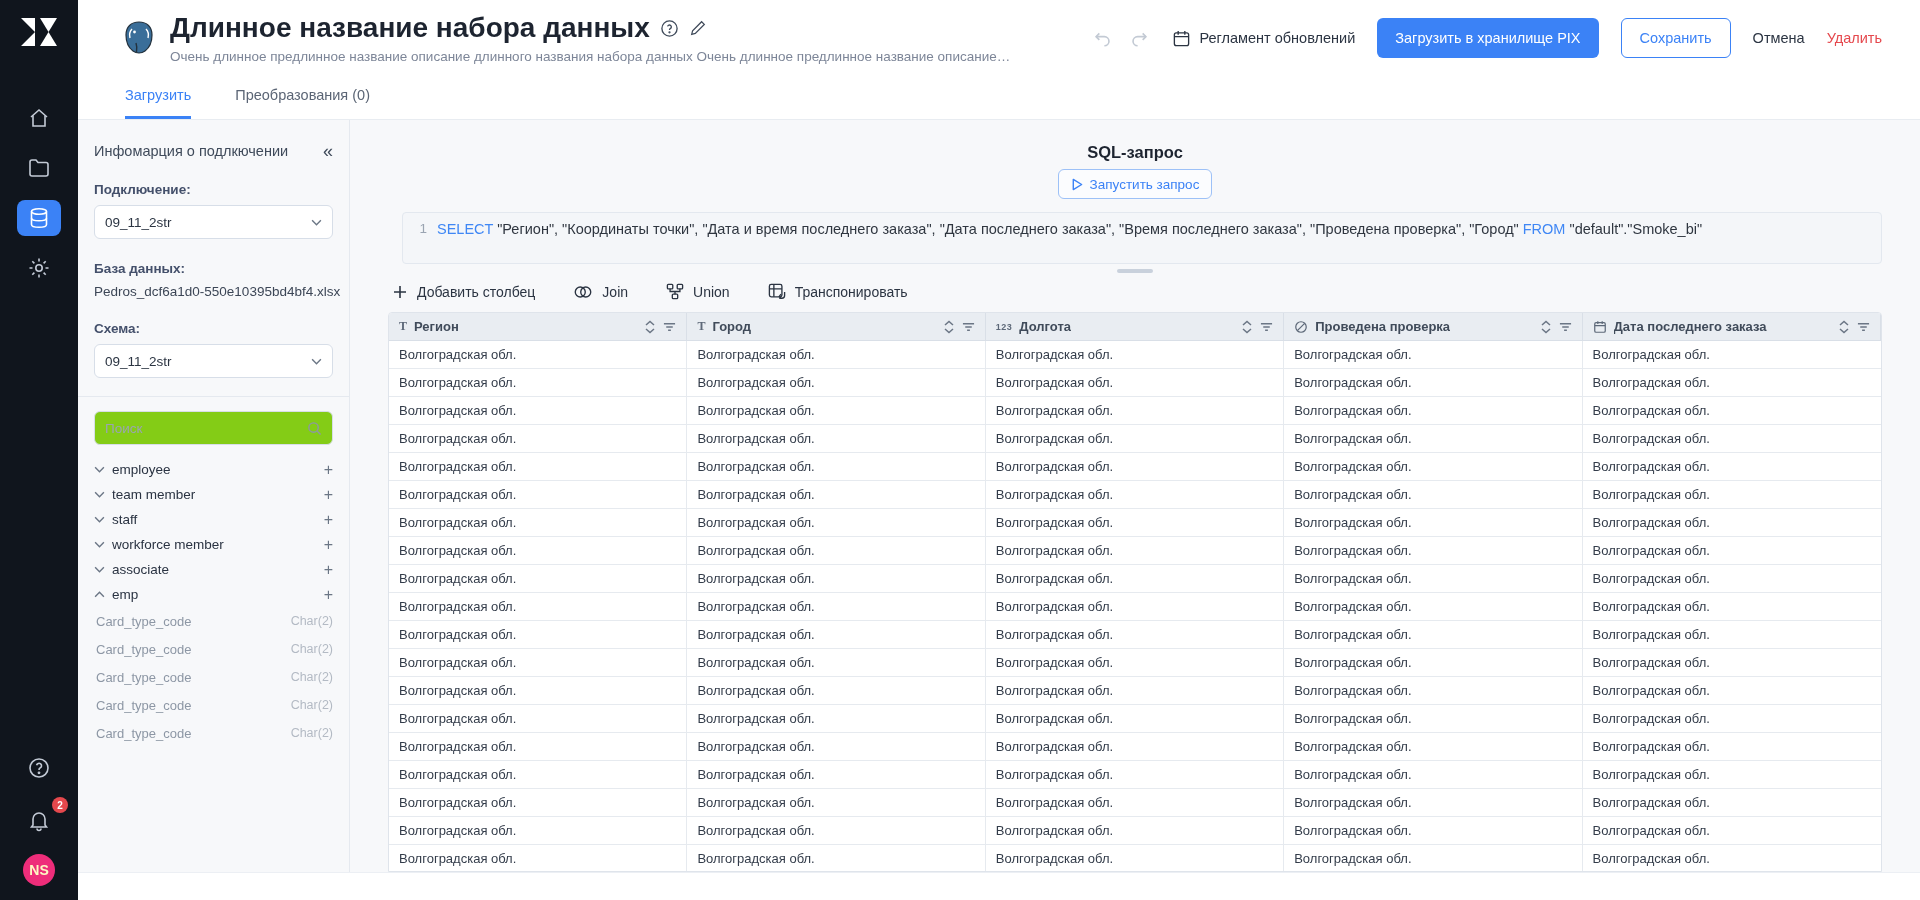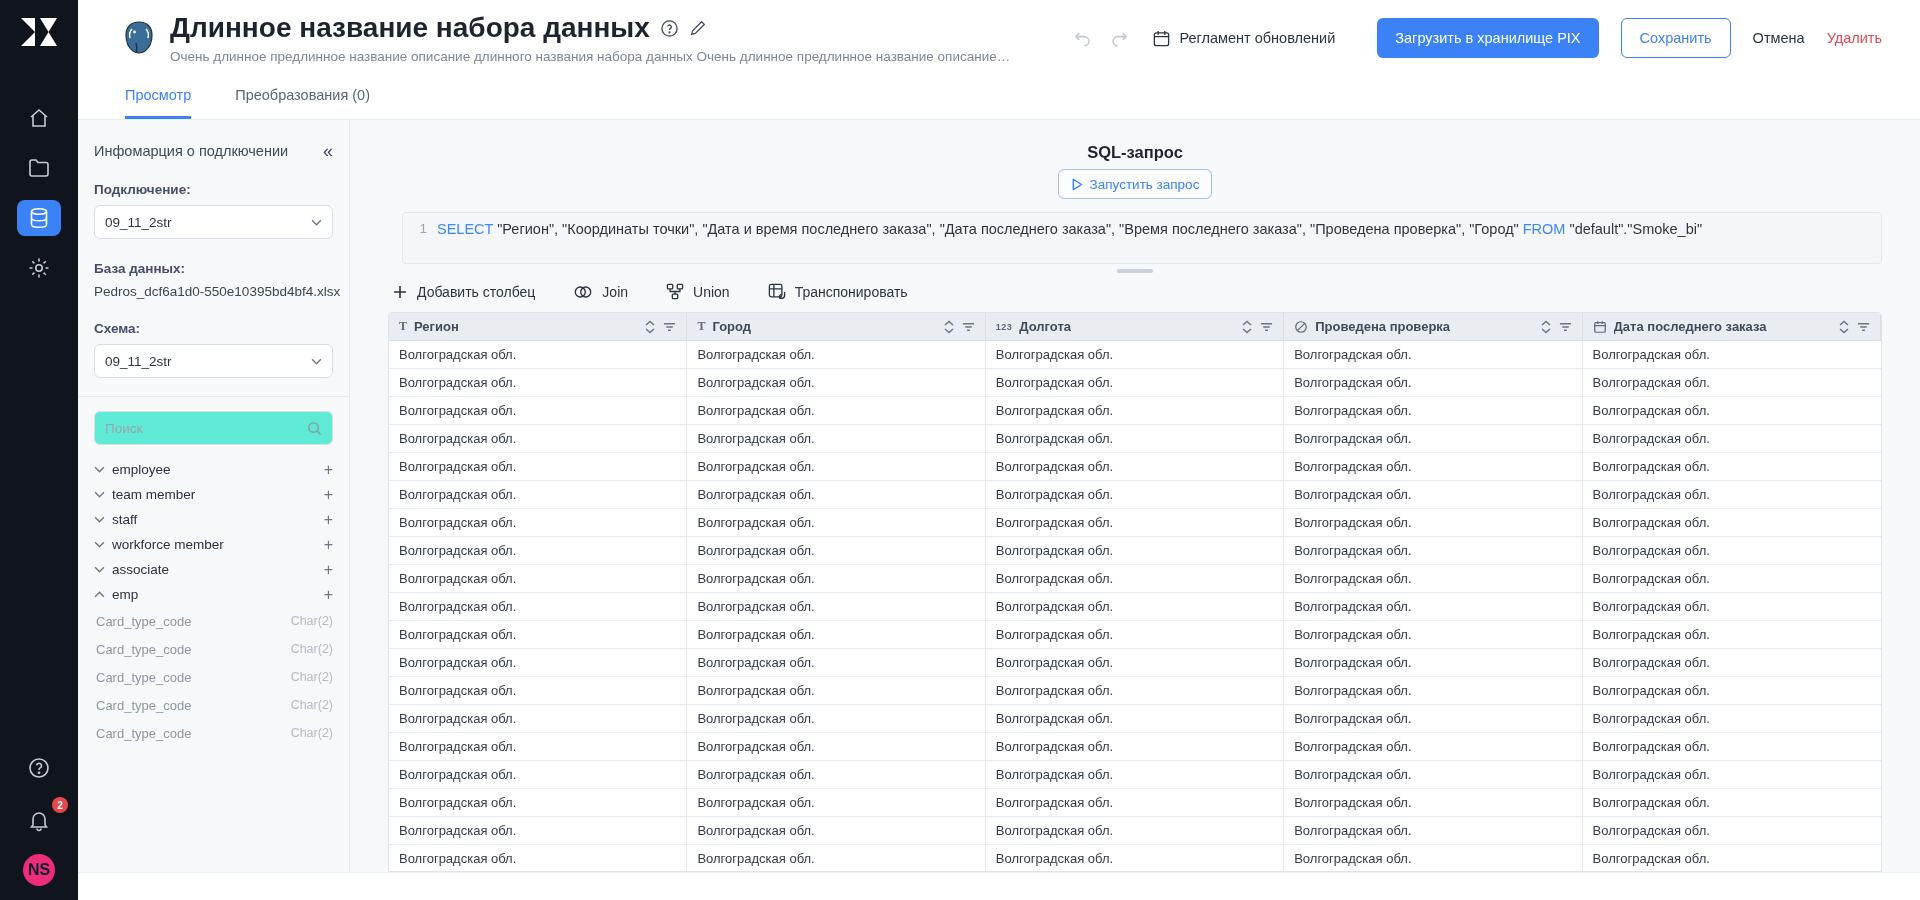--- a/index.html
+++ b/index.html
@@ -12,37 +12,37 @@
     display:flex; flex-direction:column; align-items:center; z-index:5; }
   .rail .logo { width:46px; height:40px; margin-top:12px; background:#10151d; display:flex; align-items:center; justify-content:center; }
   .rail-icons { margin-top:48px; display:flex; flex-direction:column; align-items:center; gap:14px; }
   .rail-btn { width:44px; height:36px; border-radius:8px; display:flex; align-items:center; justify-content:center; cursor:pointer; }
   .rail-btn svg { stroke:#c3cad6; }
   .rail-btn.active { background:#3b82f6; }
   .rail-btn.active svg { stroke:#ffffff; }
   .rail-bottom { margin-top:auto; margin-bottom:14px; display:flex; flex-direction:column; align-items:center; gap:16px; }
   .badge { position:absolute; top:-5px; right:-7px; min-width:16px; height:16px; border-radius:8px; background:#e5484d;
     color:#fff; font-size:10px; font-weight:700; display:flex; align-items:center; justify-content:center; padding:0 4px; }
-  .avatar { width:32px; height:32px; border-radius:50%; background:#ee2d7a; color:#0f172a; font-size:16px; font-weight:700;
+  .avatar { width:32px; height:32px; border-radius:50%; background:#ee2d7a; color:#fef9c3; font-size:14px; font-weight:700;
     display:flex; align-items:center; justify-content:center; cursor:pointer; }
 
   
   .header { position:absolute; left:78px; top:0; width:1842px; height:76px; background:#fff; display:flex; align-items:center; }
   .ds-icon { margin-left:42px; width:38px; height:38px; flex:0 0 auto; }
   .title-block { margin-left:12px; min-width:0; }
   .title-row { display:flex; align-items:center; gap:10px; }
   .page-title { font-size:28px; font-weight:700; color:#1d2430; white-space:nowrap; }
   .subtitle { margin-top:5px; font-size:13.5px; color:#7d8698; white-space:nowrap; }
   .header-actions { margin-left:auto; margin-right:24px; display:flex; align-items:center; gap:22px; }
   .icon-btn { background:none; border:none; cursor:pointer; display:flex; align-items:center; }
   .undo-redo { display:flex; gap:14px; }
   .txt-btn { display:flex; align-items:center; gap:8px; background:none; border:none; font-size:14.5px; color:#2b3442;
     cursor:pointer; font-family:inherit; white-space:nowrap; }
   .btn-primary { background:#3b82f6; color:#fff; border:none; border-radius:6px; height:40px; padding:10px 18px;
-    font-size:14.5px; cursor:pointer; font-family:inherit; white-space:nowrap;margin-left:20px; }
+    font-size:14.5px; cursor:pointer; font-family:inherit; white-space:nowrap; }
   .btn-outline { background:#fff; color:#3b82f6; border:1px solid #3b82f6; border-radius:6px; height:40px; padding:4px 18px;
     font-size:14.5px; cursor:pointer; font-family:inherit; white-space:nowrap; }
   .btn-plain { background:none; border:none; color:#2b3442; font-size:14.5px; cursor:pointer; font-family:inherit; }
   .btn-danger { background:none; border:none; color:#e5484d; font-size:14.5px; cursor:pointer; font-family:inherit; margin-right:14px; }
 
   
   .tabbar { position:absolute; left:78px; top:76px; width:1842px; height:44px; background:#fff;
     border-bottom:1px solid #e8ecf1; display:flex; align-items:flex-end; padding-left:47px; gap:44px; }
   .tab { font-size:14.5px; color:#5b6575; padding-bottom:13px; cursor:pointer; white-space:nowrap; border-bottom:3px solid transparent; }
   .tab.active { color:#3b82f6; border-bottom-color:#3b82f6; }
@@ -54,21 +54,21 @@
   
   .panel { width:272px; flex:0 0 auto; border-right:1px solid #e5e9ef; padding:22px 16px 0 16px; overflow:hidden; }
   .panel-head { display:flex; align-items:center; justify-content:space-between; }
   .panel-title { font-size:14.5px; color:#3f4a5a; }
   .collapse { font-size:18px; color:#3f4a5a; cursor:pointer; line-height:1; }
   .field-label { margin-top:22px; font-size:13.5px; font-weight:700; color:#44506b; }
   .select-box { margin-top:8px; height:34px; background:#fff; border:1px solid #d7dee8; border-radius:6px;
     display:flex; align-items:center; justify-content:space-between; padding:0 10px; font-size:13.5px; color:#2b3442; cursor:pointer; }
   .db-name { margin-top:8px; font-size:13.5px; color:#3c4656; white-space:nowrap; }
   .divider { margin:18px -16px 0 -16px; border-top:1px solid #e5e9ef; }
-  .search-box { margin-top:14px; height:34px; background:#5eead4; border:1px solid #d7dee8; border-radius:6px;
+  .search-box { margin-top:14px; height:34px; background:#84cc16; border:1px solid #d7dee8; border-radius:6px;
     display:flex; align-items:center; padding:0 10px; }
   .search-box input { border:none; outline:none; flex:1; font-size:13.5px; font-family:inherit; color:#2b3442; background:transparent; }
   .search-box input::placeholder { color:#9aa4b2; }
   .tree { margin-top:12px; }
   .tree-row { display:flex; align-items:center; height:25px; cursor:pointer; }
   .tree-row .chev { width:18px; display:flex; align-items:center; }
   .tree-row .lbl { font-size:13.5px; color:#2a3342; }
   .tree-row .plus { margin-left:auto; color:#6b7685; font-size:16px; line-height:1; }
   .tree-child { display:flex; align-items:center; height:28px; padding-left:2px; }
   .tree-child .fname { font-size:13px; color:#8d97a5; }
@@ -212,21 +212,21 @@
         <span>Регламент обновлений</span>
       </button>
       <button class="btn-primary">Загрузить в хранилище PIX</button>
       <button class="btn-outline">Сохранить</button>
       <button class="btn-plain">Отмена</button>
       <button class="btn-danger">Удалить</button>
     </div>
   </header>
 
   <div class="tabbar" id="tabbar">
-      <div class="tab active">Просмотр</div>
+      <div class="tab active">Загрузить</div>
       <div class="tab">Преобразования (0)</div>
     </div>
 
   <div class="content">
 
     <aside class="panel">
       <div class="panel-head">
         <span class="panel-title">Инфомарция о подлкючении</span>
         <span class="collapse">«</span>
       </div>

